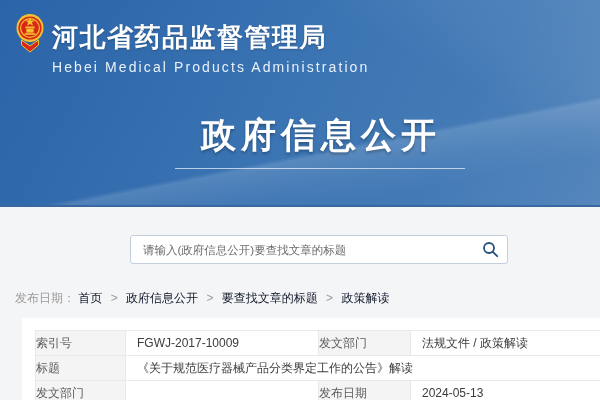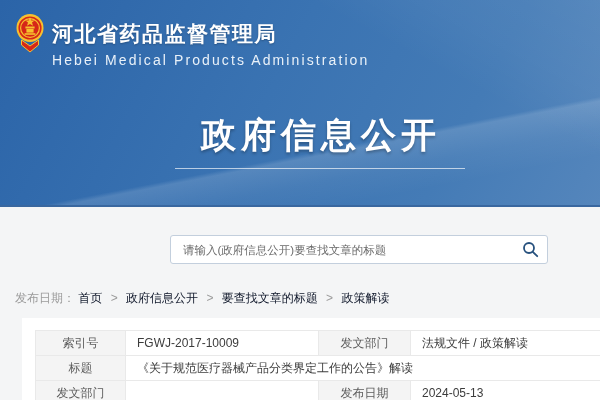--- a/index.html
+++ b/index.html
@@ -22,42 +22,42 @@
     transform:rotate(-4deg);
   }
   .wave2 {
     position:absolute; right:-120px; top:-60px; width:520px; height:200px;
     background:linear-gradient(200deg,rgba(255,255,255,0.10) 0%,rgba(255,255,255,0.04) 45%,transparent 60%);
     transform:rotate(8deg);
   }
   .brand { position:absolute; left:16px; top:10px; display:flex; align-items:flex-start; }
   .emblem { display:block; margin-right:8px; }
   .brand-text .zh {
-    color:#ffffff; font-size:21px; font-weight:bold; letter-spacing:1.5px;
+    color:#ffffff; font-size:26px; font-weight:bold; letter-spacing:1.5px;
     margin-top:10px; text-shadow:0 1px 2px rgba(0,0,0,0.25); white-space:nowrap;
   }
   .brand-text .en {
     color:#e9f1f9; font-size:14px; letter-spacing:2.1px; margin-top:4px; white-space:nowrap;
   }
   .banner-title {
     position:absolute; left:173px; top:112px; width:296px;
     text-align:center; color:#ffffff; font-size:35px; font-weight:bold;
     letter-spacing:5px; text-shadow:0 2px 3px rgba(0,0,0,0.28); white-space:nowrap;
   }
   .banner-underline {
     position:absolute; left:175px; top:168px; width:290px; height:1px;
     background:rgba(255,255,255,0.65);
   }
 
   
   .content { position:absolute; left:0; top:209px; width:600px; height:191px; }
   .search-box {
     position:absolute; left:130px; top:26px; width:378px; height:29px;
     background:#ffffff; border:1px solid #c3cfdd; border-radius:3px;
-    display:flex; align-items:flex-end;margin-left:40px;
+    display:flex; align-items:flex-end;
   }
   .search-box input {
     flex:1; height:100%; border:none; outline:none; background:transparent;
     font-size:11.5px; color:#444; padding:0 8px 0 12px;
     font-family:"Liberation Sans","DejaVu Sans",sans-serif;
   }
   .search-box input::placeholder { color:#6b6b6b; opacity:1; }
   .search-btn {
     width:34px; height:100%; border:none; background:transparent; cursor:pointer;
     display:flex; align-items:center; justify-content:center;
@@ -75,21 +75,21 @@
   }
   table.info {
     position:absolute; left:13px; top:12px;
     border-collapse:collapse; table-layout:fixed; width:920px;
     font-size:12px;
   }
   table.info td {
     border:1px solid #e9e9e9; height:25px; overflow:hidden; white-space:nowrap;
   }
   td.lbl {
-    background:#f4f4f4; color:#5c5c5c; text-align:center; width:90px;
+    background:#f4f4f4; color:#5c5c5c; text-align:left; width:90px;
   }
   td.lbl.c3 { width:92px; }
   td.val { background:#ffffff; color:#3c3c3c; padding-left:11px; }
   td.val.c2 { width:193px; }
   td.val.c4 { width:545px; }
 </style>
 </head>
 <body>
 
 <div class="viewport">

